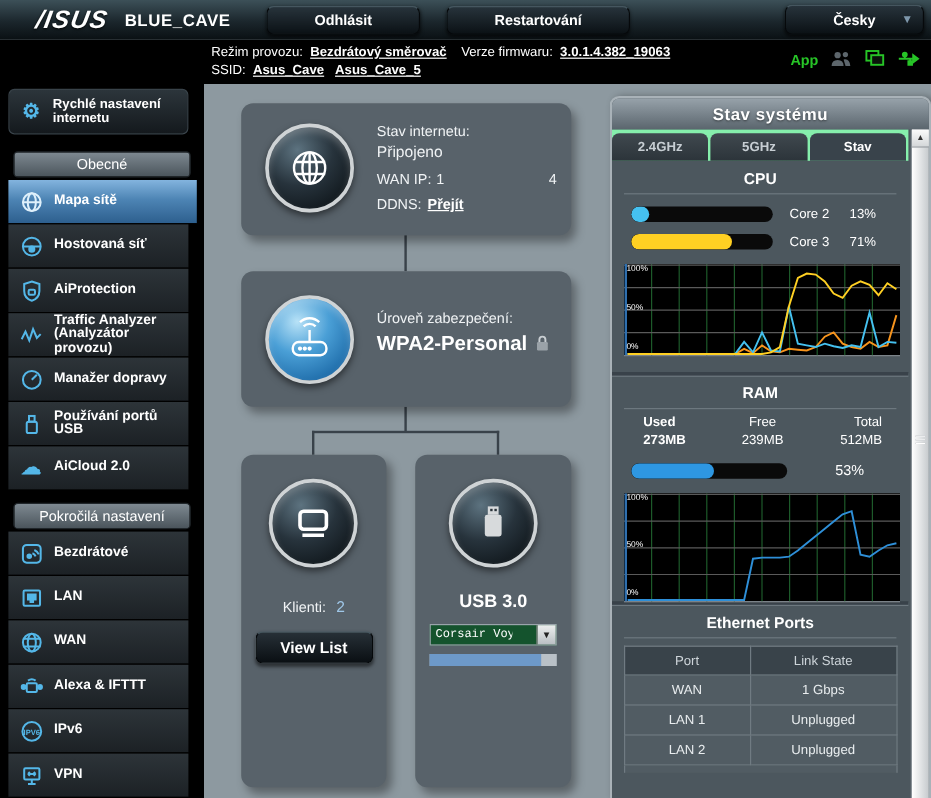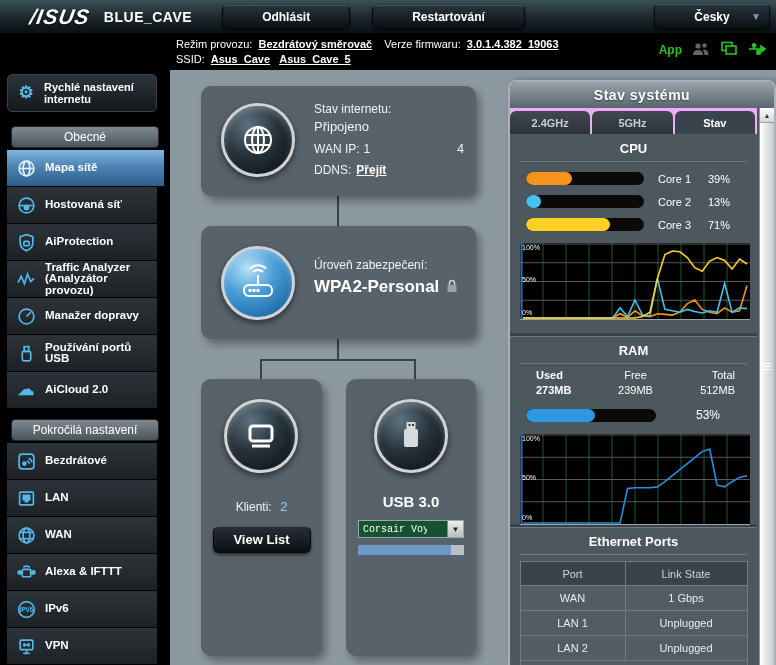--- a/index.html
+++ b/index.html
@@ -111,21 +111,21 @@
     position:absolute; left:508px; top:80px; width:268px; height:585px;
     background:#4c575e; border:2px solid #a9b2b8; border-bottom:none;
     border-radius:8px 8px 0 0; z-index:2; box-shadow:3px 0 6px rgba(0,0,0,.3);
   }
   .sysheader{ height:26px; border-radius:6px 6px 0 0;
     background:linear-gradient(180deg,#97a2aa,#5a656d);
     color:#fff; font-weight:bold; font-size:14px; display:flex;
     align-items:center; justify-content:center; letter-spacing:.5px;
     text-shadow:0 1px 2px rgba(0,0,0,.5);}
   .syscontent{ position:absolute; left:0; top:26px; right:17px; bottom:0; }
-  .tabs{ display:flex; height:26px; background:#f0abfc; padding-top:3px;}
+  .tabs{ display:flex; height:26px; background:#86efac; padding-top:3px;}
   .tab{ flex:1; margin-right:2px; border-radius:6px 6px 0 0;
     background:linear-gradient(180deg,#40494f,#2c343a);
     color:#c7ced3; font-size:11px; font-weight:bold;
     display:flex; align-items:center; justify-content:center; cursor:pointer;}
   .tab.active{ background:#39434b; color:#fff; }
   .sectitle{ color:#fff; font-weight:bold; font-size:13px; text-align:center;
     padding:7px 0 5px 0;}
   .sechr{ border:none; border-top:1px solid #6d787f; margin:0 10px;}
   .corebar-row{ display:flex; align-items:center; margin:10px 0 0 16px; }
   .corebar{ width:118px; height:13px; background:#0a0a0a; border-radius:7px;
@@ -462,27 +462,20 @@
         <div class="tab">2.4GHz</div>
         <div class="tab">5GHz</div>
         <div class="tab active">Stav</div>
       </div>
 
       <div class="sectitle">CPU</div>
       <hr class="sechr">
 
       <div class="corebar-row">
         <div class="corebar">
-            <div class="fill" style="width: 39%; background: rgb(247, 148, 29);"></div>
-          </div>
-        <span class="corelabel">Core 1</span>
-        <span class="corepct">39%</span>
-      </div>
-      <div class="corebar-row">
-        <div class="corebar">
             <div class="fill" style="width: 13%; background: rgb(69, 193, 240);"></div>
           </div>
         <span class="corelabel">Core 2</span>
         <span class="corepct">13%</span>
       </div>
       <div class="corebar-row">
         <div class="corebar">
             <div class="fill" style="width: 71%; background: rgb(255, 208, 35);"></div>
           </div>
         <span class="corelabel">Core 3</span>

